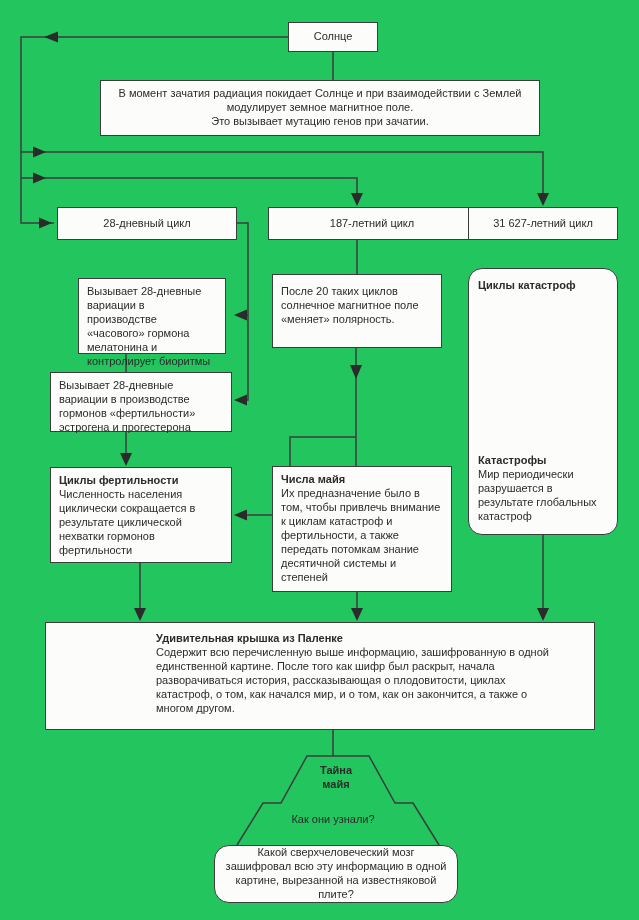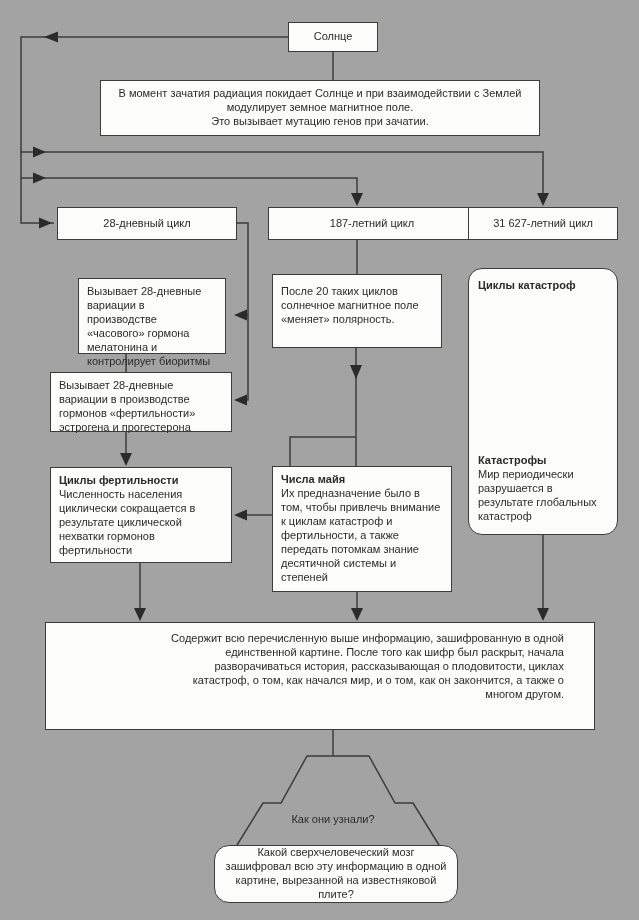--- a/index.html
+++ b/index.html
@@ -1,19 +1,19 @@
 <!DOCTYPE html>
 <html><head>
 <meta charset="utf-8">
 <style>
   html,body{margin:0;padding:0;background:#e8e8e6;}
   .page{
     position:relative;
     width:639px;height:920px;
-    background:#a3a3a3;
+    background:#22c55e;
     font-family:"Liberation Sans", sans-serif;
     color:#2b2b2b;
     margin:0 auto;
     overflow:hidden;
   }
   .box{
     position:absolute;
     border:1.6px solid #3c3c3c;
     background:#fcfcfa;
     box-sizing:border-box;
@@ -153,22 +153,27 @@
   </div>
 
   <div class="box catbox" style="left:468px;top:268px;width:150px;height:267px;padding:10px 9px;">
     <div class="bold">Циклы катастроф</div>
     <div class="spacer"></div>
     <div class="bold">Катастрофы</div>
     <div>Мир периодически разрушается в результате глобальных катастроф</div>
   </div>
 
   <div class="box" style="left:45px;top:622px;width:550px;height:108px;padding:9px 30px 8px 110px;">
-    <div style="max-width:410px;text-align:right;">Содержит всю перечисленную выше информацию, зашифрованную в одной единственной картине. После того как шифр был раскрыт, начала разворачиваться история, рассказывающая о плодовитости, циклах катастроф, о том, как начался мир, и о том, как он закончится, а также о многом другом.</div>
+    <div class="bold">Удивительная крышка из Паленке</div>
+    <div style="max-width:410px;">Содержит всю перечисленную выше информацию, зашифрованную в одной единственной картине. После того как шифр был раскрыт, начала разворачиваться история, рассказывающая о плодовитости, циклах катастроф, о том, как начался мир, и о том, как он закончится, а также о многом другом.</div>
   </div>
 
+  <div class="freetext bold" style="left:288px;top:763px;width:96px;">
+    <div>Тайна</div>
+    <div>майя</div>
+  </div>
   <div class="freetext" style="left:238px;top:812px;width:190px;">Как они узнали?</div>
 
   <div class="box center-label" style="left:214px;top:845px;width:244px;height:58px;border-radius:15px;padding:4px 10px;">
     <span>Какой сверхчеловеческий мозг зашифровал всю эту информацию в одной картине, вырезанной на известняковой плите?</span>
   </div>
 
 </div>
 
 </body></html>

